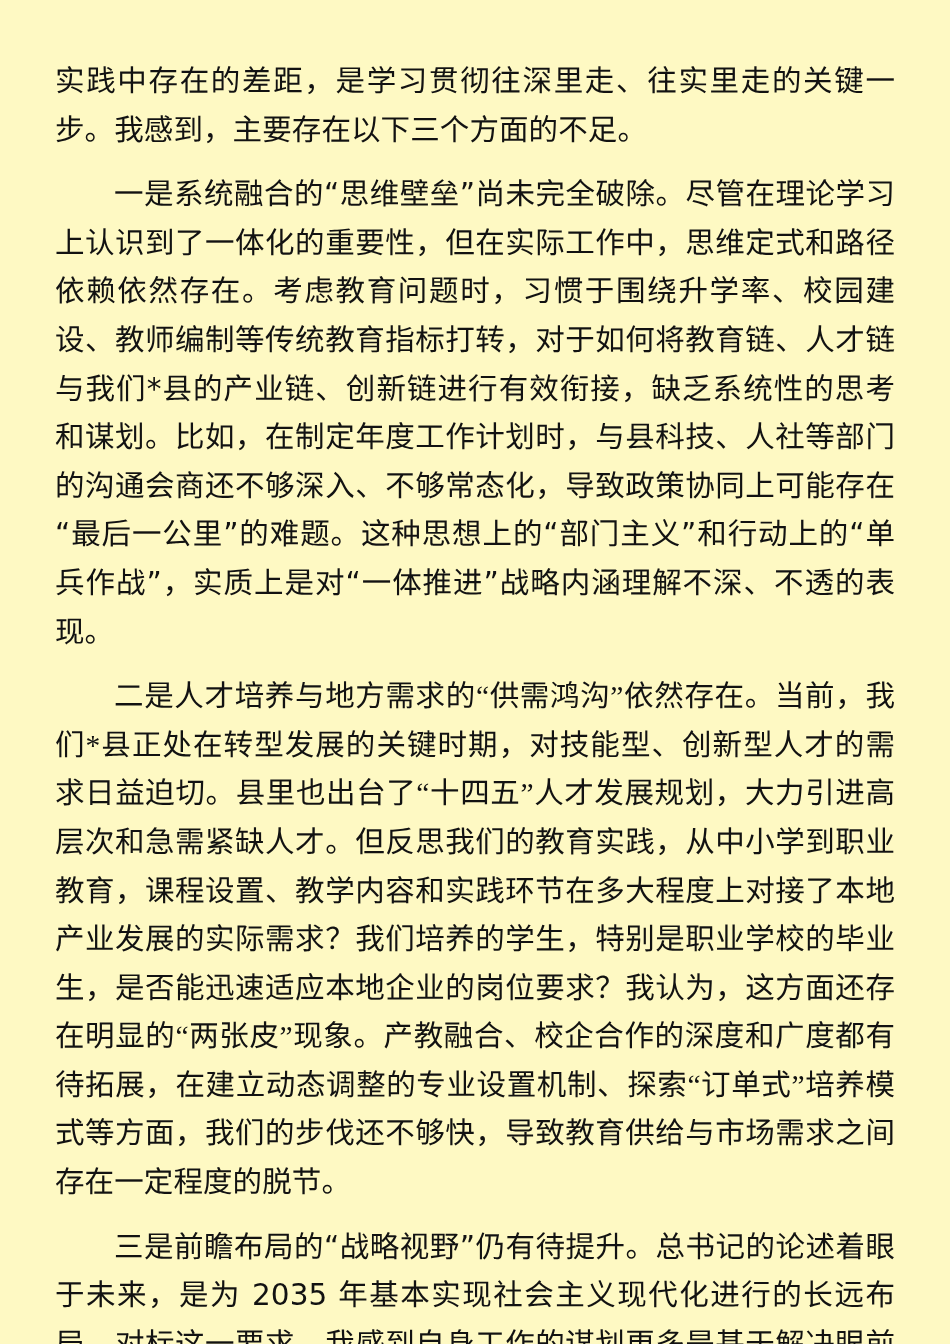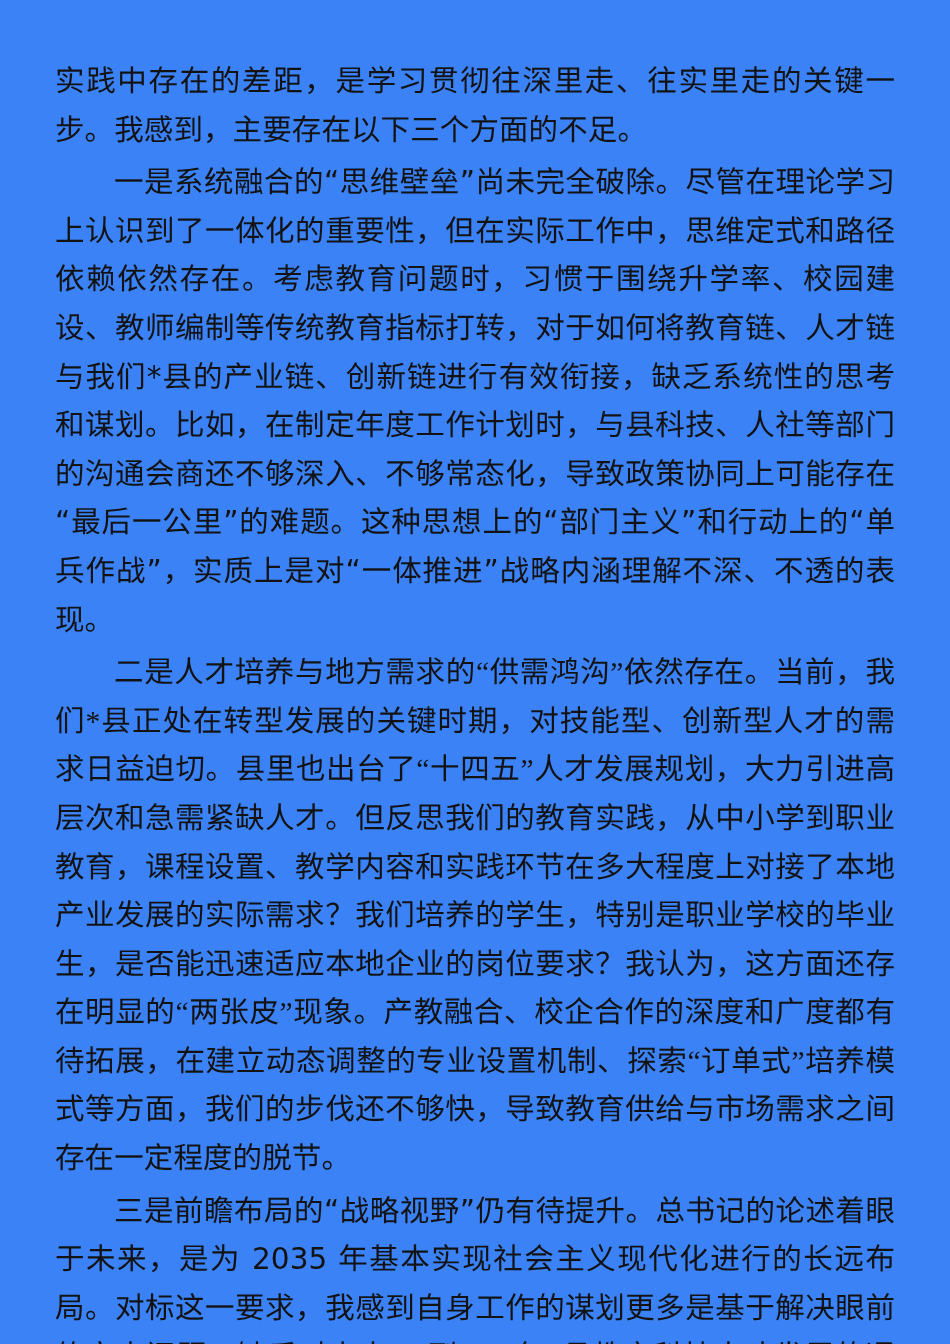--- a/index.html
+++ b/index.html
@@ -33,30 +33,30 @@
     color: #121212;
     text-align: justify;
     text-justify: inter-character;
     text-align-last: left;
     letter-spacing: 0.1px;
     -webkit-font-smoothing: antialiased;
     word-break: break-all;
     font-weight: 400;
   }
   .para + .para {
-    margin-top: 4px;
+    margin-top: 16px;
   }
   .para.indent {
     text-indent: 2em;
   }
 </style>
 </head>
 <body>
 
-<div class="page" style="background: #3b82f6; width: 950px; height: 1344px;">
+<div class="page" style="background: #fef9c3; width: 950px; height: 1344px;">
   <div class="doc-body">
 
     <p class="para" style="color: rgb(18, 18, 18);">实践中存在的差距，是学习贯彻往深里走、往实里走的关键一步。我感到，主要存在以下三个方面的不足。</p>
 
     <p class="para indent" style="color: rgb(18, 18, 18);">一是系统融合的“思维壁垒”尚未完全破除。尽管在理论学习上认识到了一体化的重要性，但在实际工作中，思维定式和路径依赖依然存在。考虑教育问题时，习惯于围绕升学率、校园建设、教师编制等传统教育指标打转，对于如何将教育链、人才链与我们*县的产业链、创新链进行有效衔接，缺乏系统性的思考和谋划。比如，在制定年度工作计划时，与县科技、人社等部门的沟通会商还不够深入、不够常态化，导致政策协同上可能存在“最后一公里”的难题。这种思想上的“部门主义”和行动上的“单兵作战”，实质上是对“一体推进”战略内涵理解不深、不透的表现。</p>
 
     <p class="para indent" style="color: rgb(18, 18, 18); font-family: Liberation Serif, serif;">二是人才培养与地方需求的“供需鸿沟”依然存在。当前，我们*县正处在转型发展的关键时期，对技能型、创新型人才的需求日益迫切。县里也出台了“十四五”人才发展规划，大力引进高层次和急需紧缺人才。但反思我们的教育实践，从中小学到职业教育，课程设置、教学内容和实践环节在多大程度上对接了本地产业发展的实际需求？我们培养的学生，特别是职业学校的毕业生，是否能迅速适应本地企业的岗位要求？我认为，这方面还存在明显的“两张皮”现象。产教融合、校企合作的深度和广度都有待拓展，在建立动态调整的专业设置机制、探索“订单式”培养模式等方面，我们的步伐还不够快，导致教育供给与市场需求之间存在一定程度的脱节。</p>
 
     <p class="para indent" style="color: rgb(18, 18, 18);">三是前瞻布局的“战略视野”仍有待提升。总书记的论述着眼于未来，是为 2035 年基本实现社会主义现代化进行的长远布局。对标这一要求，我感到自身工作的谋划更多是基于解决眼前的突出问题，缺乏对未来 5 到 10 年*县教育科技人才发展的通盘考虑和前瞻性设计。例如，在人工智能、大</p>
 

